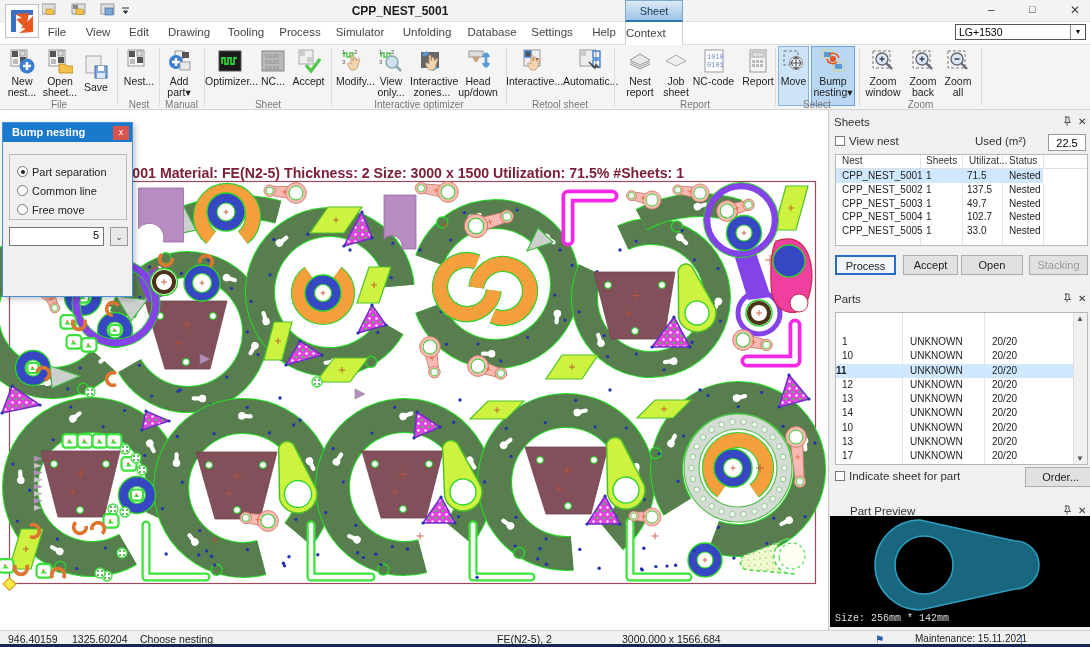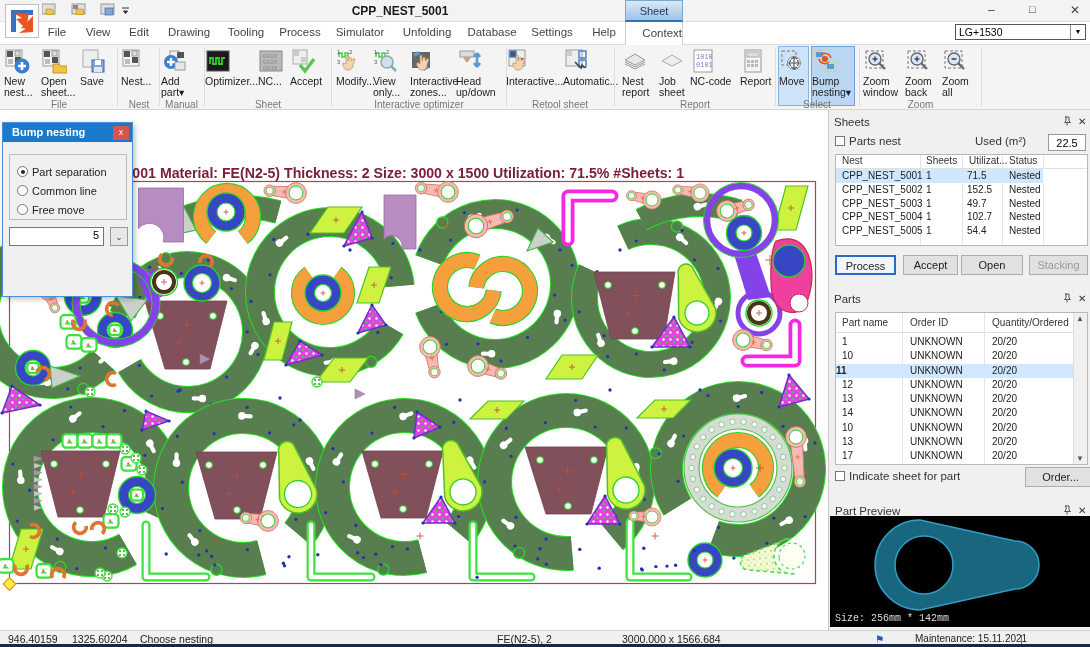--- a/index.html
+++ b/index.html
@@ -2,25 +2,25 @@
 <html><head><meta charset="utf-8"><style>
 * {margin:0;padding:0;box-sizing:border-box}
 html,body {width:1090px;height:647px;font-family:"Liberation Sans",sans-serif;overflow:hidden;background:#fff;position:relative}
 .abs {position:absolute}
 #titlebar {left:0;top:0;width:1090px;height:22px;background:#f3f3f3;border-bottom:1px solid #e0e0e0}
 #logo {left:5px;top:4px;width:34px;height:34px;background:#fdfdfd;border:1px solid #c0c0c0;z-index:30;display:flex;align-items:center;justify-content:center}
 #apptitle {left:300px;top:4px;width:200px;text-align:center;font-size:12px;font-weight:bold;color:#1a1a1a}
 #sheettab {left:625px;top:0;width:58px;height:22px;background:linear-gradient(#dce9f5,#9dc3e6);border:1px solid #7aa7cc;border-bottom:2px solid #2e75b6;text-align:center;font-size:11px;color:#17375e;line-height:20px}
 #menubar {left:0;top:22px;width:1090px;height:23px;background:#fff;border-bottom:1px solid #dcdcdc}
 .mi {position:absolute;top:4px;text-align:center;font-size:11.5px;color:#444}
-#ctxtab {left:625px;top:22px;width:58px;height:23px;background:#fff;border-left:1px solid #d0d0d0;border-right:1px solid #d0d0d0;text-align:right;font-size:11.5px;color:#444;line-height:22px}
+#ctxtab {left:625px;top:22px;width:58px;height:23px;background:#fff;border-left:1px solid #d0d0d0;border-right:1px solid #d0d0d0;text-align:left;font-size:11.5px;color:#444;line-height:22px}
 #combo {left:955px;top:24px;width:131px;height:16px;background:#fff;border:1px solid #555;font-size:10.5px;line-height:14px;padding-left:3px}
 #combo .da {position:absolute;right:0;top:0;width:15px;height:14px;border-left:1px solid #888;text-align:center;font-size:7px;line-height:14px}
 #ribbon {left:0;top:45px;width:1090px;height:65px;background:#f4f4f4;border-bottom:1px solid #d5d5d5}
-.rbtn {position:absolute;}
+.rbtn {position:absolute;text-align:center}
 .rbtn.sel {background:#cde3f7;border:1px solid #88b3dd;height:60px;margin-top:-1px}
 .rbtn.sel2 {background:#b9d7f2;border:1px solid #6aa1d8;height:60px;margin-top:-1px}
 .ricon {height:27px;margin-top:1px}
 .rlab {font-size:10.5px;color:#1e1e1e;line-height:11px;margin-top:1px}
 .rgrp {position:absolute;top:54px;height:12px;text-align:center;font-size:10px;color:#777}
 .rsep {position:absolute;top:3px;width:1px;height:58px;background:#ddd}
 #canvas {left:0;top:110px;width:828px;height:520px;background:#fff}
 #rpanel {left:828px;top:110px;width:262px;height:520px;background:#f0f0f0;border-left:1px solid #c8c8c8}
 .phead {position:absolute;font-size:11.5px;color:#333}
 .pin {position:absolute;font-size:10px;color:#333}
@@ -111,21 +111,21 @@
       <div class="ricon"><svg width="26" height="26" viewBox="0 0 26 26">
           <rect x="2" y="2" width="16" height="16" fill="#f5f5f5" stroke="#999"></rect>
           <rect x="3" y="3" width="6" height="6" fill="#555"></rect>
           <rect x="11" y="9" width="6" height="6" fill="#555"></rect>
           <rect x="4" y="11" width="5" height="5" fill="#bbb"></rect>
           <rect x="11" y="3" width="5" height="5" fill="#ddd" stroke="#999"></rect>
           <path d="M12 16h6l2 2h6v7H12z" fill="#f2c24c" stroke="#b8860b" stroke-width="0.8"></path>
         </svg></div>
       <div class="rlab">Open<br>sheet...</div>
     </div>
-    <div class="rbtn" style="left:80px;top:2px;width:32px">
+    <div class="rbtn" style="left:80px;top:8px;width:32px">
       <div class="ricon"><svg width="26" height="26" viewBox="0 0 26 26">
           <rect x="3" y="2" width="15" height="17" fill="#eee" stroke="#aaa"></rect>
           <g>
             <rect x="12" y="12" width="12" height="12" fill="#7ea7d8" stroke="#44699c"></rect>
             <rect x="15" y="12" width="6" height="5" fill="#fff"></rect>
             <rect x="14" y="19" width="8" height="5" fill="#dce6f4"></rect>
           </g>
         </svg></div>
       <div class="rlab">Save</div>
     </div>
@@ -1252,21 +1252,21 @@
     </svg></div>
 
 <div class="abs" id="rpanel">
   <div class="phead" style="left:5px;top:6px">Sheets</div>
   <div class="pin" style="left:234px;top:6px"><svg width="9" height="10" viewBox="0 0 9 10">
         <path d="M2 1h4v4l1.5 1.5H1.5L3 5V1z" fill="none" stroke="#555" stroke-width="1"></path>
         <path d="M4 6.5v3" stroke="#555"></path>
       </svg></div>
     <div class="pin" style="left:249px;top:6px">✕</div>
   <div class="abs" style="left:6px;top:26px;width:10px;height:10px;border:1px solid #777;background:#fff"></div>
-  <div class="phead" style="left:20px;top:25px">Parts nest</div>
+  <div class="phead" style="left:20px;top:25px">View nest</div>
   <div class="phead" style="left:146px;top:25px">Used (m²)</div>
   <div class="abs" style="left:219px;top:24px;width:38px;height:17px;background:#fff;border:1px solid #999;font-size:11px;text-align:center;line-height:16px">22.5</div>
   <div class="tbl" style="left:6px;top:44px;width:253px;height:92px">
     <div class="vline" style="left:84px"></div>
       <div class="vline" style="left:126px"></div>
       <div class="vline" style="left:166px"></div>
       <div class="vline" style="left:207px"></div>
     <div class="thead">
         <span style="left:6px;color:#333">Nest</span>
         <span style="left:90px;color:#333">Sheets</span>
@@ -1276,62 +1276,57 @@
     <div style="position:absolute;left:0;top:14px;right:0">
         <div class="trow selrow">
           <span style="left:6px">CPP_NEST_5001</span>
           <span style="left:90px">1</span>
           <span style="left:131px">71.5</span>
           <span style="left:173px">Nested</span>
         </div>
         <div class="trow">
           <span style="left:6px">CPP_NEST_5002</span>
           <span style="left:90px">1</span>
-          <span style="left:131px">152.5</span>
+          <span style="left:131px">137.5</span>
           <span style="left:173px">Nested</span>
         </div>
         <div class="trow">
           <span style="left:6px">CPP_NEST_5003</span>
           <span style="left:90px">1</span>
           <span style="left:131px">49.7</span>
           <span style="left:173px">Nested</span>
         </div>
         <div class="trow">
           <span style="left:6px">CPP_NEST_5004</span>
           <span style="left:90px">1</span>
           <span style="left:131px">102.7</span>
           <span style="left:173px">Nested</span>
         </div>
         <div class="trow">
           <span style="left:6px">CPP_NEST_5005</span>
           <span style="left:90px">1</span>
-          <span style="left:131px">54.4</span>
+          <span style="left:131px">33.0</span>
           <span style="left:173px">Nested</span>
         </div>
       </div>
   </div>
   <div class="wbtn" style="left:6px;top:145px;width:61px;border:2px solid #2a6cc4;background:#f2f6fb">Process</div>
   <div class="wbtn" style="left:74px;top:145px;width:55px">Accept</div>
   <div class="wbtn" style="left:132px;top:145px;width:62px">Open</div>
   <div class="wbtn" style="left:200px;top:145px;width:59px;color:#999">Stacking</div>
 
   <div class="phead" style="left:5px;top:183px">Parts</div>
   <div class="pin" style="left:234px;top:183px"><svg width="9" height="10" viewBox="0 0 9 10">
         <path d="M2 1h4v4l1.5 1.5H1.5L3 5V1z" fill="none" stroke="#555" stroke-width="1"></path>
         <path d="M4 6.5v3" stroke="#555"></path>
       </svg></div>
     <div class="pin" style="left:249px;top:183px">✕</div>
   <div class="tbl" style="left:6px;top:202px;width:253px;height:153px">
     <div class="vline" style="left:66px"></div>
       <div class="vline" style="left:148px"></div>
-    <div class="thead" style="height:20px">
-        <span style="left:6px;top:4px;color:#333">Part name</span>
-        <span style="left:74px;top:4px;color:#333">Order ID</span>
-        <span style="left:156px;top:4px;color:#333">Quantity/Ordered</span>
-      </div>
     <div style="position:absolute;left:0;top:22px;right:14px">
         <div class="prow">
           <span style="left:6px">1</span>
           <span style="left:74px">UNKNOWN</span>
           <span style="left:156px">20/20</span>
         </div>
         <div class="prow">
           <span style="left:6px">10</span>
           <span style="left:74px">UNKNOWN</span>
           <span style="left:156px">20/20</span>
@@ -1373,21 +1368,21 @@
         </div>
       </div>
     <div style="position:absolute;right:0;top:0;width:14px;bottom:0;background:#f0f0f0;border-left:1px solid #ddd">
       <div style="position:absolute;top:1px;left:2px;font-size:8px;color:#555">▲</div>
       <div style="position:absolute;bottom:1px;left:2px;font-size:8px;color:#555">▼</div>
     </div>
   </div>
   <div class="abs" style="left:6px;top:361px;width:10px;height:10px;border:1px solid #777;background:#fff"></div>
   <div class="phead" style="left:20px;top:360px">Indicate sheet for part</div>
   <div class="wbtn" style="left:196px;top:357px;width:71px">Order...</div>
-  <div class="phead" style="left:6px;top:395px">Part Preview</div>
+  <div class="phead" style="left:21px;top:395px">Part Preview</div>
   <div class="pin" style="left:234px;top:395px"><svg width="9" height="10" viewBox="0 0 9 10">
         <path d="M2 1h4v4l1.5 1.5H1.5L3 5V1z" fill="none" stroke="#555" stroke-width="1"></path>
         <path d="M4 6.5v3" stroke="#555"></path>
       </svg></div>
     <div class="pin" style="left:249px;top:395px">✕</div>
 </div>
 <div class="abs" id="preview"><svg width="260" height="111" viewBox="0 0 260 111">
       <path d="M90 4 A45 45 0 0 0 90 94 L185 73 A24 24 0 0 0 185 25 Z" fill="#19667f" stroke="#2f9fc0" stroke-width="1.5"></path>
       <circle cx="94" cy="49" r="29" fill="#000" stroke="#2f9fc0" stroke-width="1.5"></circle>
     </svg><div id="psize">Size: 256mm * 142mm</div></div>

